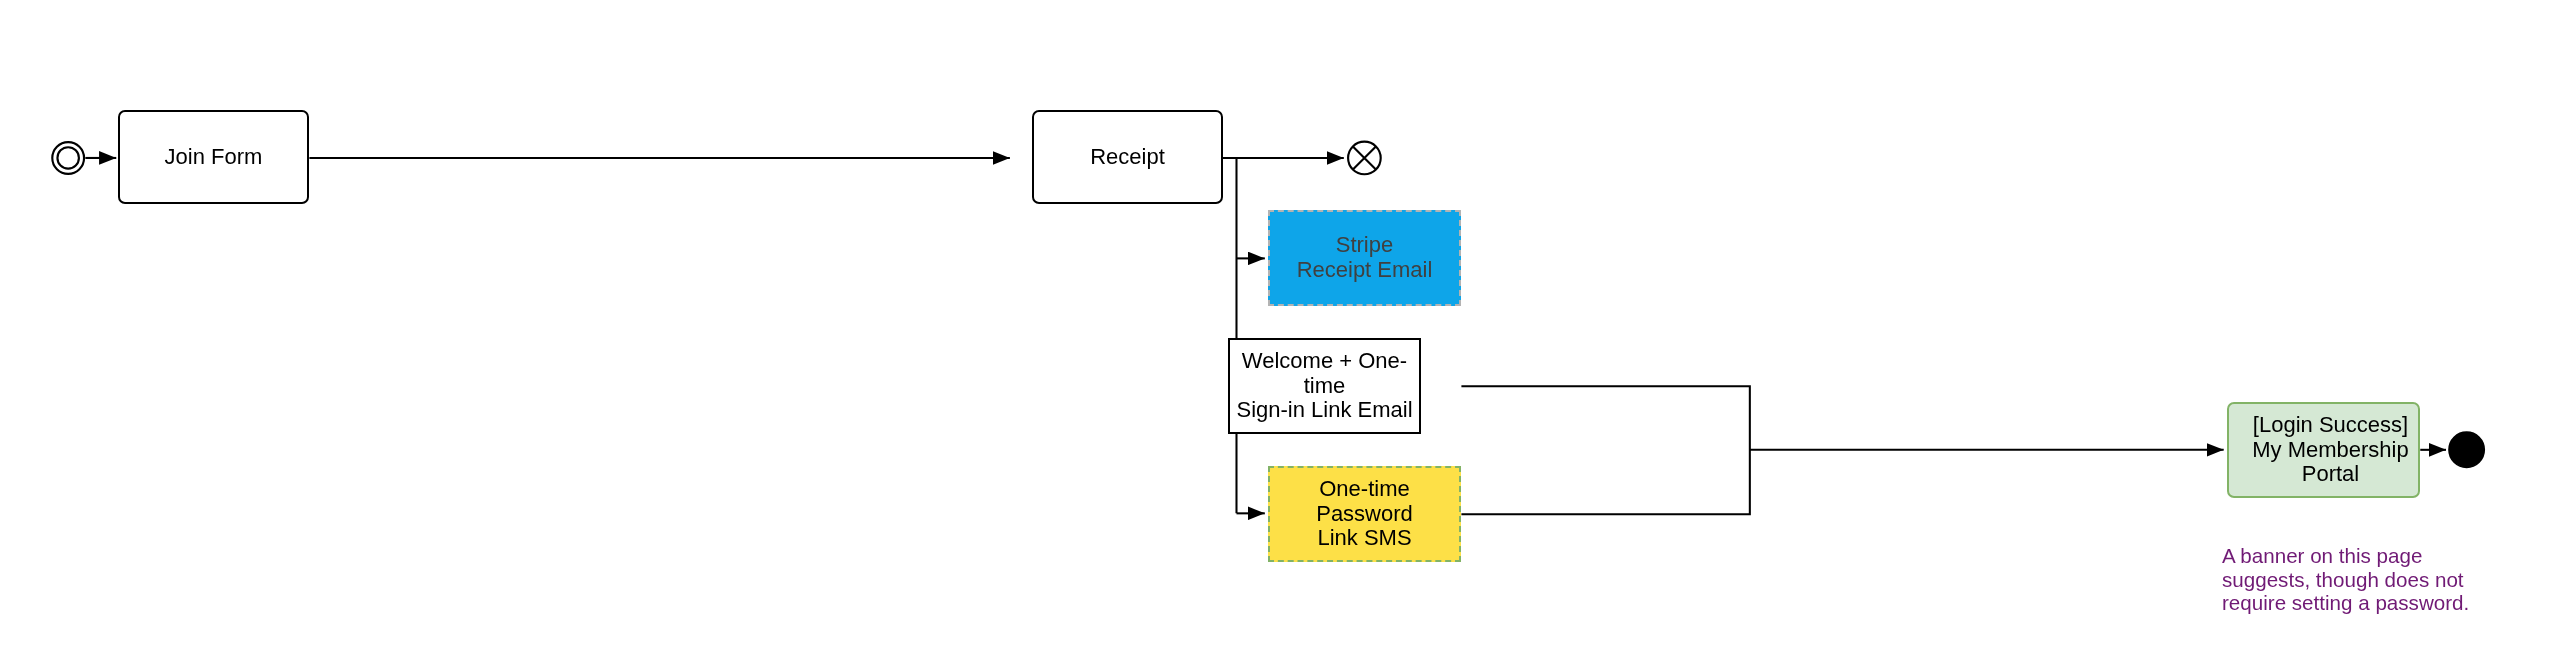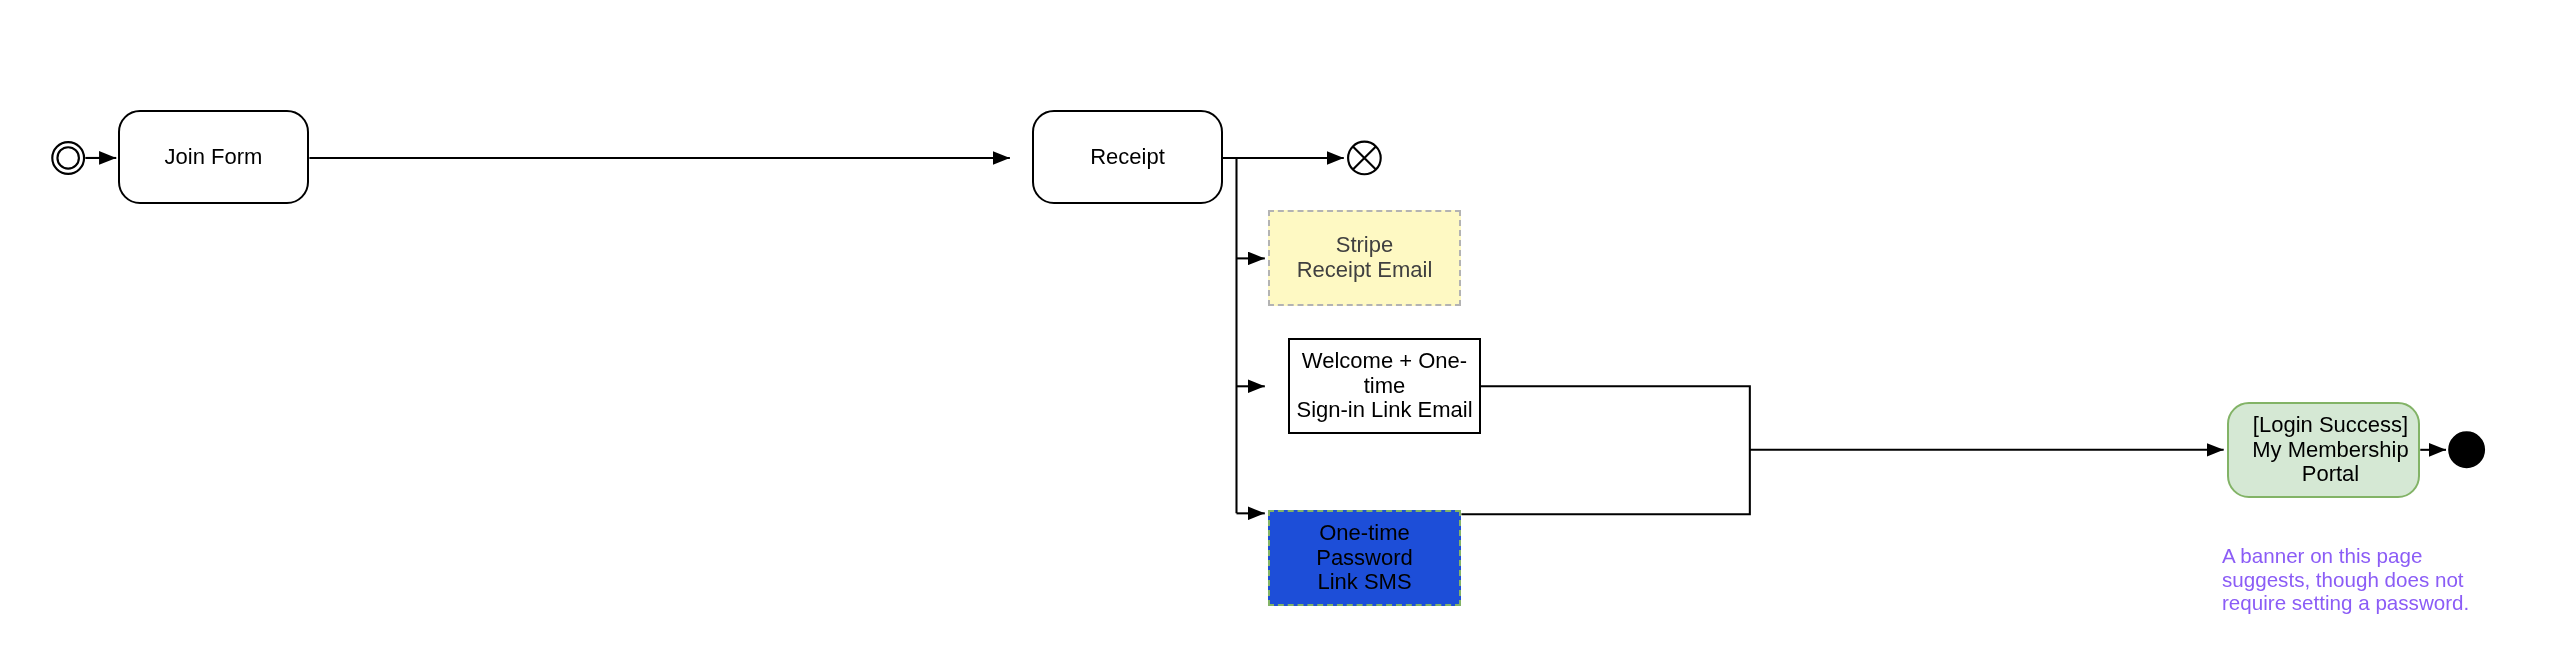--- a/index.html
+++ b/index.html
@@ -37,35 +37,35 @@
     box-sizing: border-box;
     display: flex;
     align-items: center;
     justify-content: center;
     text-align: center;
     font-size: 22px;
     line-height: 1.12;
     white-space: pre-line;
     color: #000000;
   }
-  .rounded { border-radius: 22px; }
+  .rounded { border-radius: 7px; }
   .b-black        { border: 2.1px solid #000000;  background: #ffffff; }
-  .b-gray-dashed  { border: 2.1px dashed #b3b3b3; background: #fef9c3; color: #404040; }
-  .b-green-dashed { border: 2.1px dashed #82b366; background: #1d4ed8; margin-top: 44px; }
+  .b-gray-dashed  { border: 2.1px dashed #b3b3b3; background: #0ea5e9; color: #404040; }
+  .b-green-dashed { border: 2.1px dashed #82b366; background: #fde047; }
   .b-green-solid  { border: 2.1px solid #82b366;  background: #d5e8d4; }
   .note {
     position: absolute;
     left: 2222px;
     top: 544px;
     width: 283px;
     font-size: 20.6px;
     line-height: 1.15;
     white-space: pre-line;
     text-align: left;
-    color: #8b5cf6;
+    color: #701a75;
   }
 </style>
 </head>
 <body>
 
 <div class="canvas">
 
   <svg class="edges" viewBox="0 0 3000 777" xmlns="http://www.w3.org/2000/svg">
     <defs>
       <marker id="arrow" markerUnits="userSpaceOnUse" markerWidth="22" markerHeight="16" refX="20" refY="8" orient="auto">
@@ -108,21 +108,21 @@
 
   <div class="node rounded b-black" style="left:1013px; top:110px; width:191px; height:94px;margin-left:19px;">
     <span>Receipt</span>
   </div>
 
   <div class="node b-gray-dashed" style="left:1268px; top:210px; width:193px; height:96px;">
     <span>Stripe
 Receipt Email</span>
   </div>
 
-  <div class="node b-black" style="left:1288px; top:338px; width:193px; height:96px; border-radius:0;">
+  <div class="node b-black" style="left:1228px; top:338px; width:193px; height:96px; border-radius:0;">
     <span>Welcome + One-time
 Sign-in Link Email</span>
   </div>
 
   <div class="node b-green-dashed" style="left:1268px; top:466px; width:193px; height:96px;">
     <span>One-time Password
 Link SMS</span>
   </div>
 
   <div class="node rounded b-green-solid" style="left:2227px; top:402px; width:193px; height:96px;padding-left:14px;">

